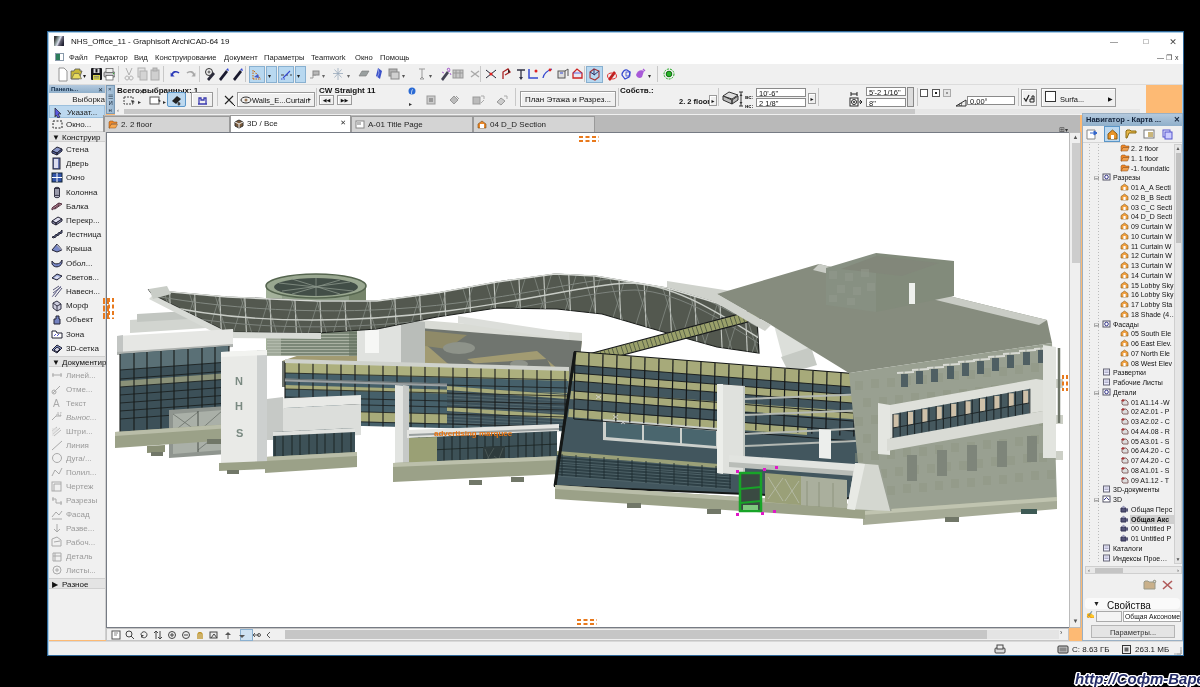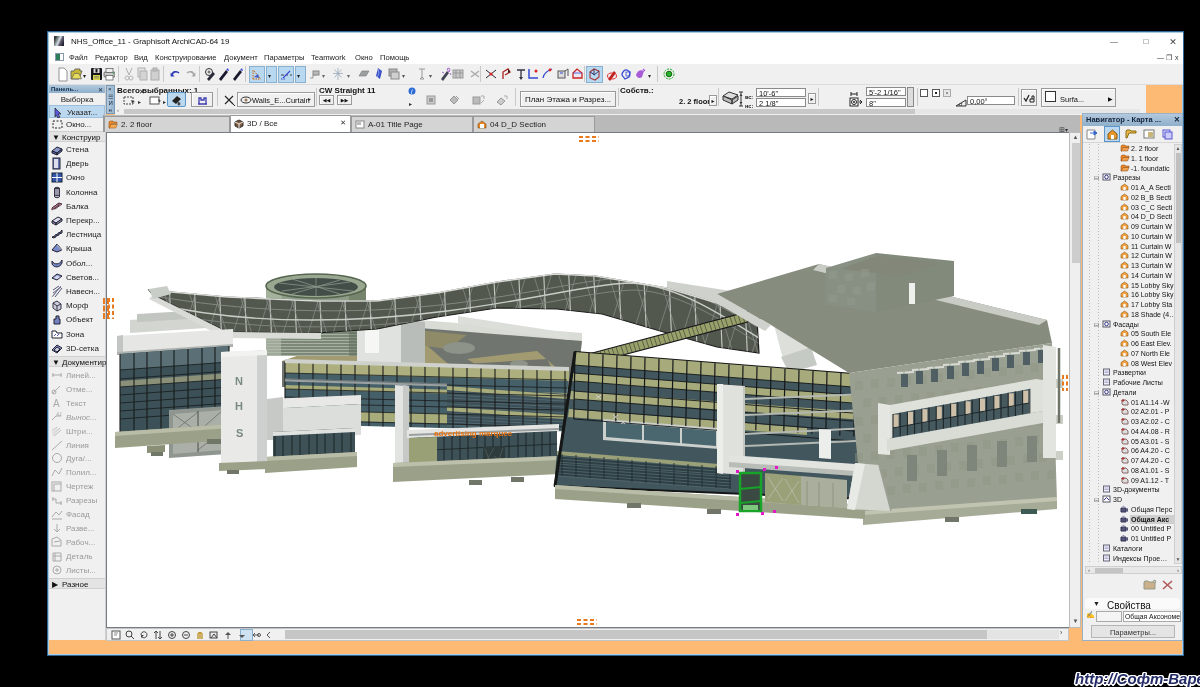--- a/index.html
+++ b/index.html
@@ -227,21 +227,21 @@
       <svg class="abs" style="left:614px;top:3px" width="12" height="15" viewBox="0 0 12 15">
         <circle cx="6" cy="7" r="5" fill="none" stroke="#2a2" stroke-dasharray="2 1"></circle>
         <circle cx="6" cy="7" r="2.8" fill="#2ab42a" stroke="#161"></circle>
       </svg>
     </div>
   <div class="abs" id="palette">
       <div class="palhead" style="top:0">
         <span style="position:absolute;left:2px;top:1px;font-size:6px;font-weight:bold;color:#15304d;">Панель...</span>
         <span style="position:absolute;right:2px;top:1px;font-size:6px;color:#123">✕</span>
       </div>
-      <div class="palrow" style="top:8px;height:18px;text-align:center;border-radius:6px;"><span style="position:relative;top:2px;">Выборка</span></div>
+      <div class="palrow" style="top:8px;height:18px;text-align:right;border-radius:6px;"><span style="position:relative;top:2px;">Выборка</span></div>
       <div class="palrow" style="top:20px;height:13px;background:#bcd8ef;border:1px solid #9cc0dd;">
         <svg width="11" height="11" viewBox="0 0 11 11" style="position:absolute;left:3px;top:1px">
           <path d="M2 1l6 6-3 0 2 3-2 1-2-3-1 2z" fill="#5a5adf" stroke="#222" stroke-width="0.7"></path>
         </svg>
         <span class="lbl">Указат...</span>
       </div>
       <div class="palrow" style="top:33px;height:13px;">
         <svg width="11" height="11" viewBox="0 0 11 11" style="position:absolute;left:3px;top:1px">
           <rect x="1" y="2" width="9" height="7" fill="none" stroke="#222" stroke-dasharray="2 1.5"></rect>
         </svg>
@@ -1634,13 +1634,32 @@
       </div>
       <div class="abs" style="left:2px;top:484px;width:95px;height:11px;background:#fafafa;border-radius:4px;">
         <span style="position:absolute;left:8px;top:2px;font-size:7px;color:#222;">▼</span>
         <span style="position:absolute;left:22px;top:2px;font-size:10px;color:#111;">Свойства</span>
       </div>
       <div class="abs" style="left:3px;top:497px;width:10px;height:10px;font-size:7px;">✍</div>
       <div class="abs" style="left:13px;top:497px;width:26px;height:11px;background:#f4f4f4;border:1px solid #aaa;"></div>
       <div class="abs" style="left:40px;top:497px;width:58px;height:11px;background:#fff;border:1px solid #aaa;font-size:6.8px;color:#111;white-space:nowrap;overflow:hidden;padding:1px 1px;">Общая Аксонометрия</div>
       <div class="abs" style="left:8px;top:511px;width:84px;height:13px;background:#e4e4e4;border:1px solid #b5b5b5;font-size:7.5px;color:#333;text-align:center;padding-top:2px;">Параметры...</div>
     </div>
+  <div class="abs" id="statusbar">
+      <svg class="abs" style="left:945px;top:2px" width="12" height="10" viewBox="0 0 12 10">
+        <rect x="1" y="4" width="10" height="5" rx="1" fill="#ddd" stroke="#444"></rect>
+        <rect x="3" y="1" width="6" height="4" fill="#eee" stroke="#444"></rect>
+      </svg>
+      <svg class="abs" style="left:1008px;top:2px" width="12" height="10" viewBox="0 0 12 10">
+        <rect x="1" y="2" width="10" height="7" rx="1" fill="#ccc" stroke="#333"></rect>
+        <rect x="2.5" y="3.5" width="7" height="4" fill="#888"></rect>
+      </svg>
+      <span class="abs" style="left:1023px;top:3px;">C: 8.63 ГБ</span>
+      <svg class="abs" style="left:1072px;top:2px" width="11" height="10" viewBox="0 0 11 10">
+        <rect x="1.5" y="1.5" width="8" height="8" fill="#eee" stroke="#333"></rect>
+        <rect x="3.5" y="3.5" width="4" height="4" fill="#666"></rect>
+      </svg>
+      <span class="abs" style="left:1086px;top:3px;">263.1 МБ</span>
+      <svg class="abs" style="left:1124px;top:4px" width="9" height="9" viewBox="0 0 9 9">
+        <path d="M8 1v7H1M8 4v4H4M8 7v1H7" stroke="#aaa" fill="none"></path>
+      </svg>
+    </div>
 </div>
 <div id="watermark">http://Софт-Варез.РФ</div>
 </body></html>

